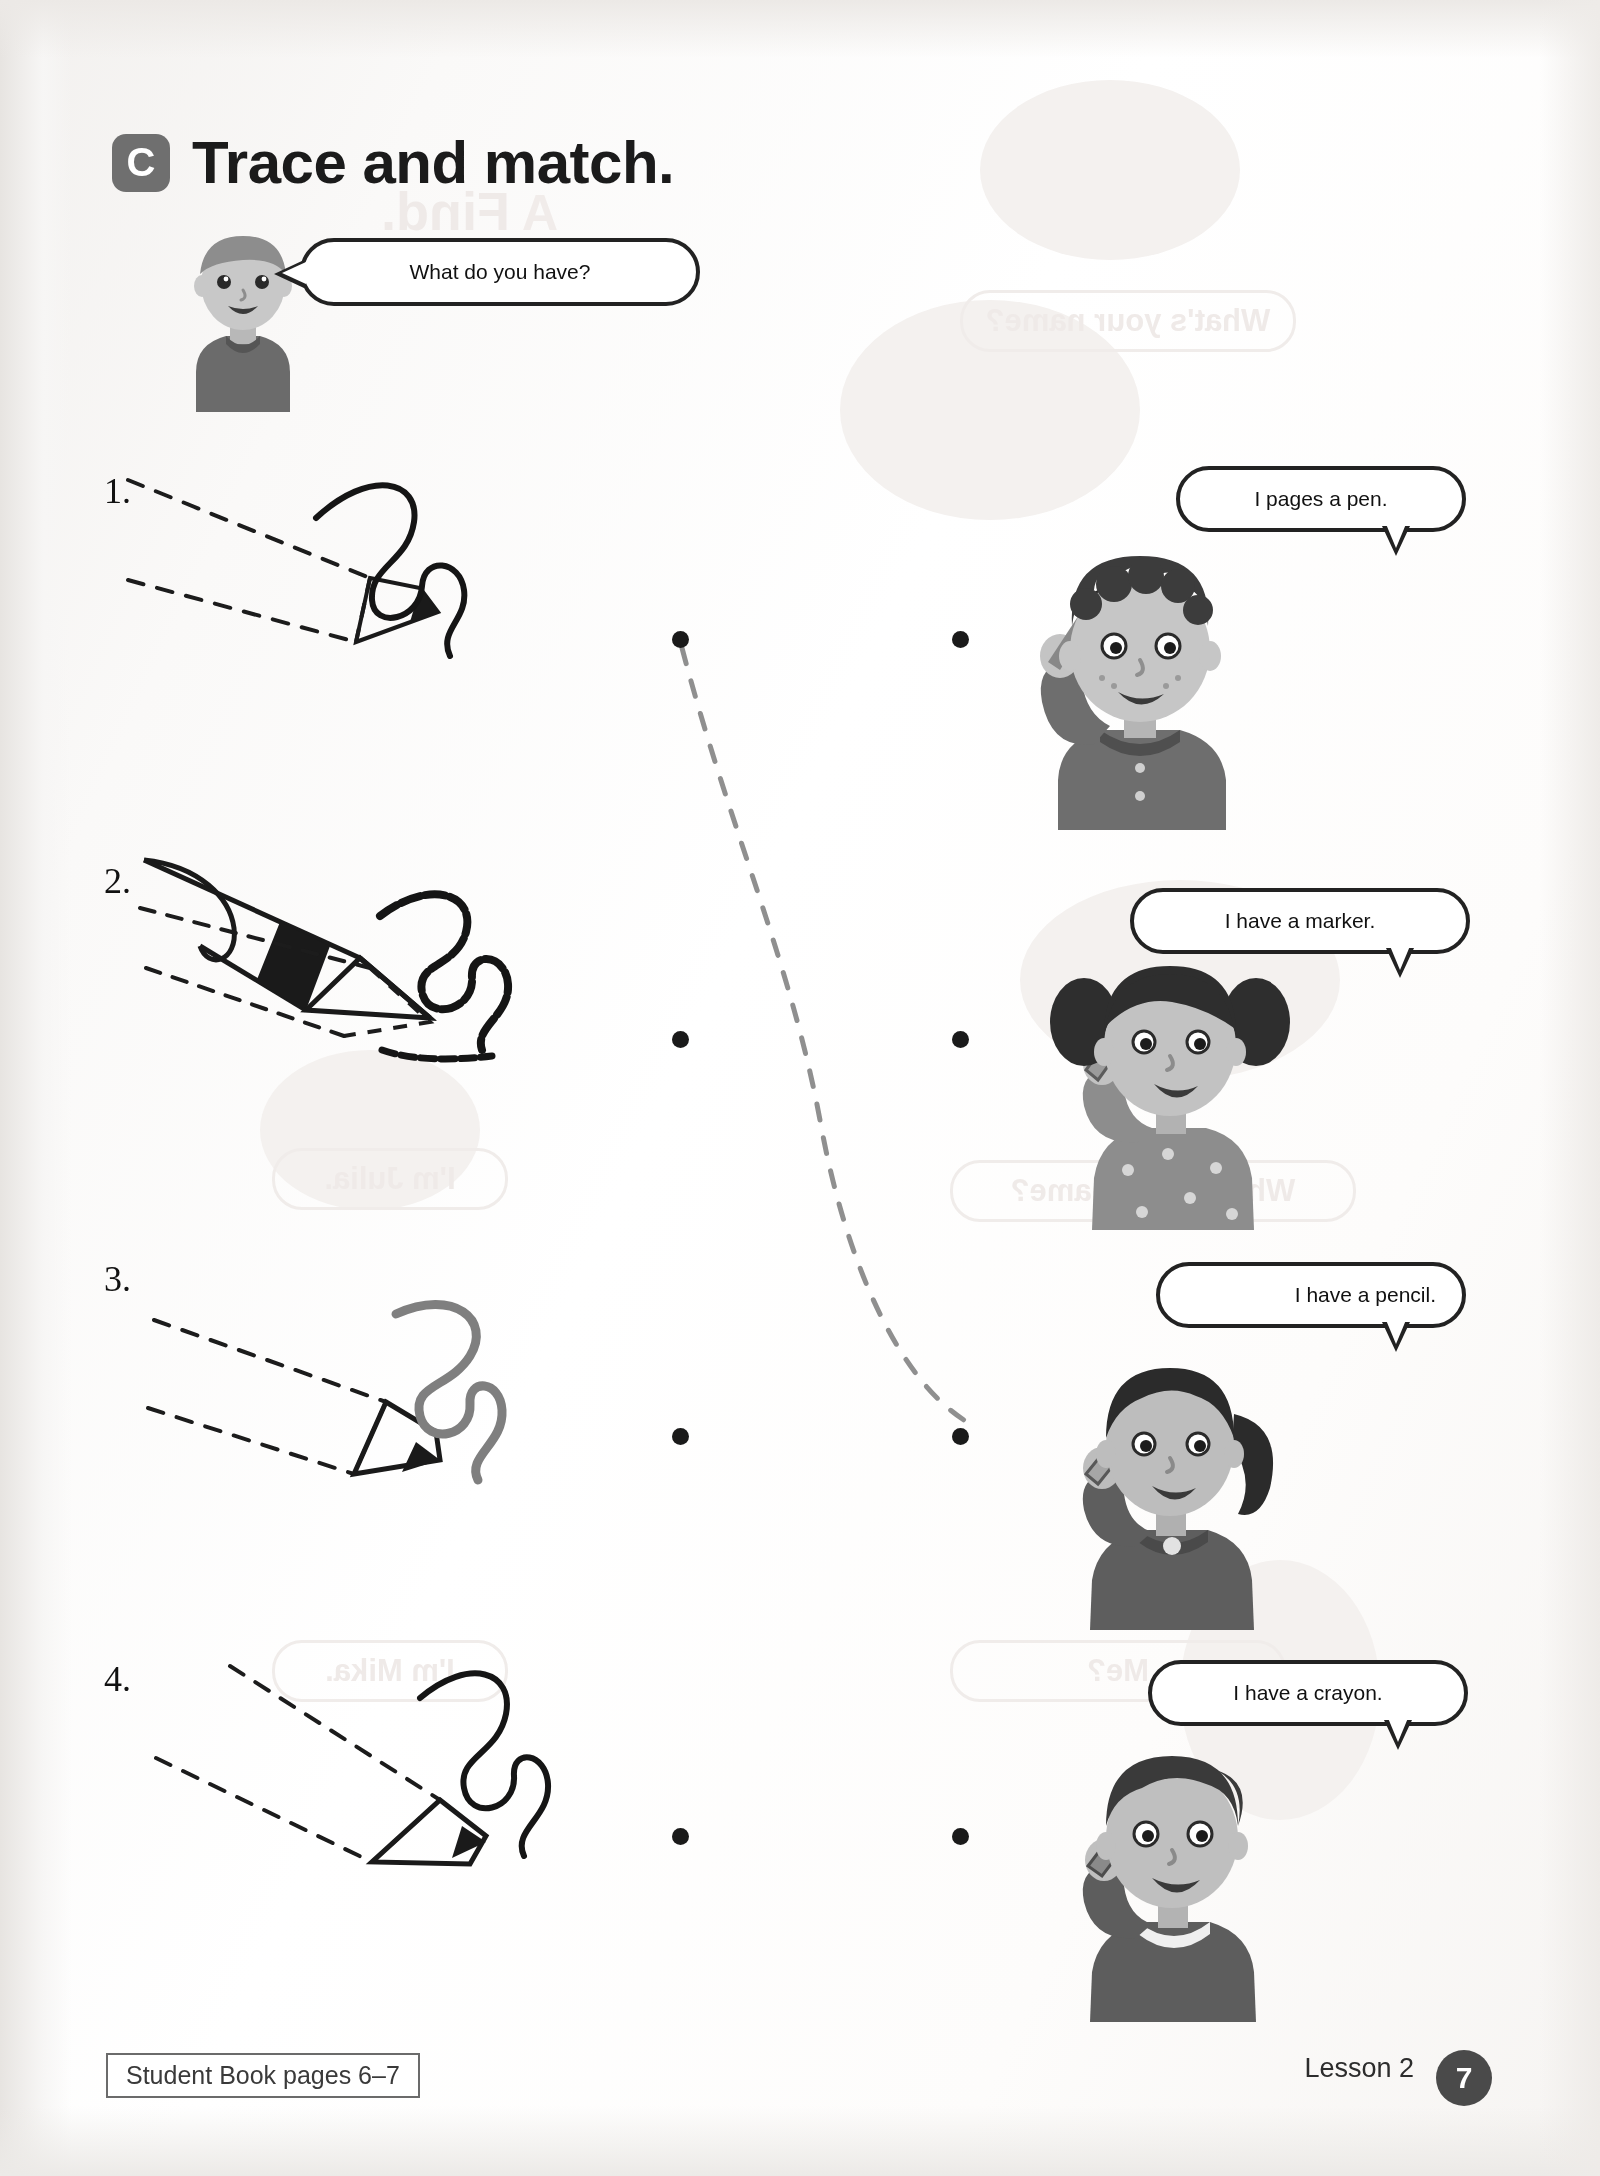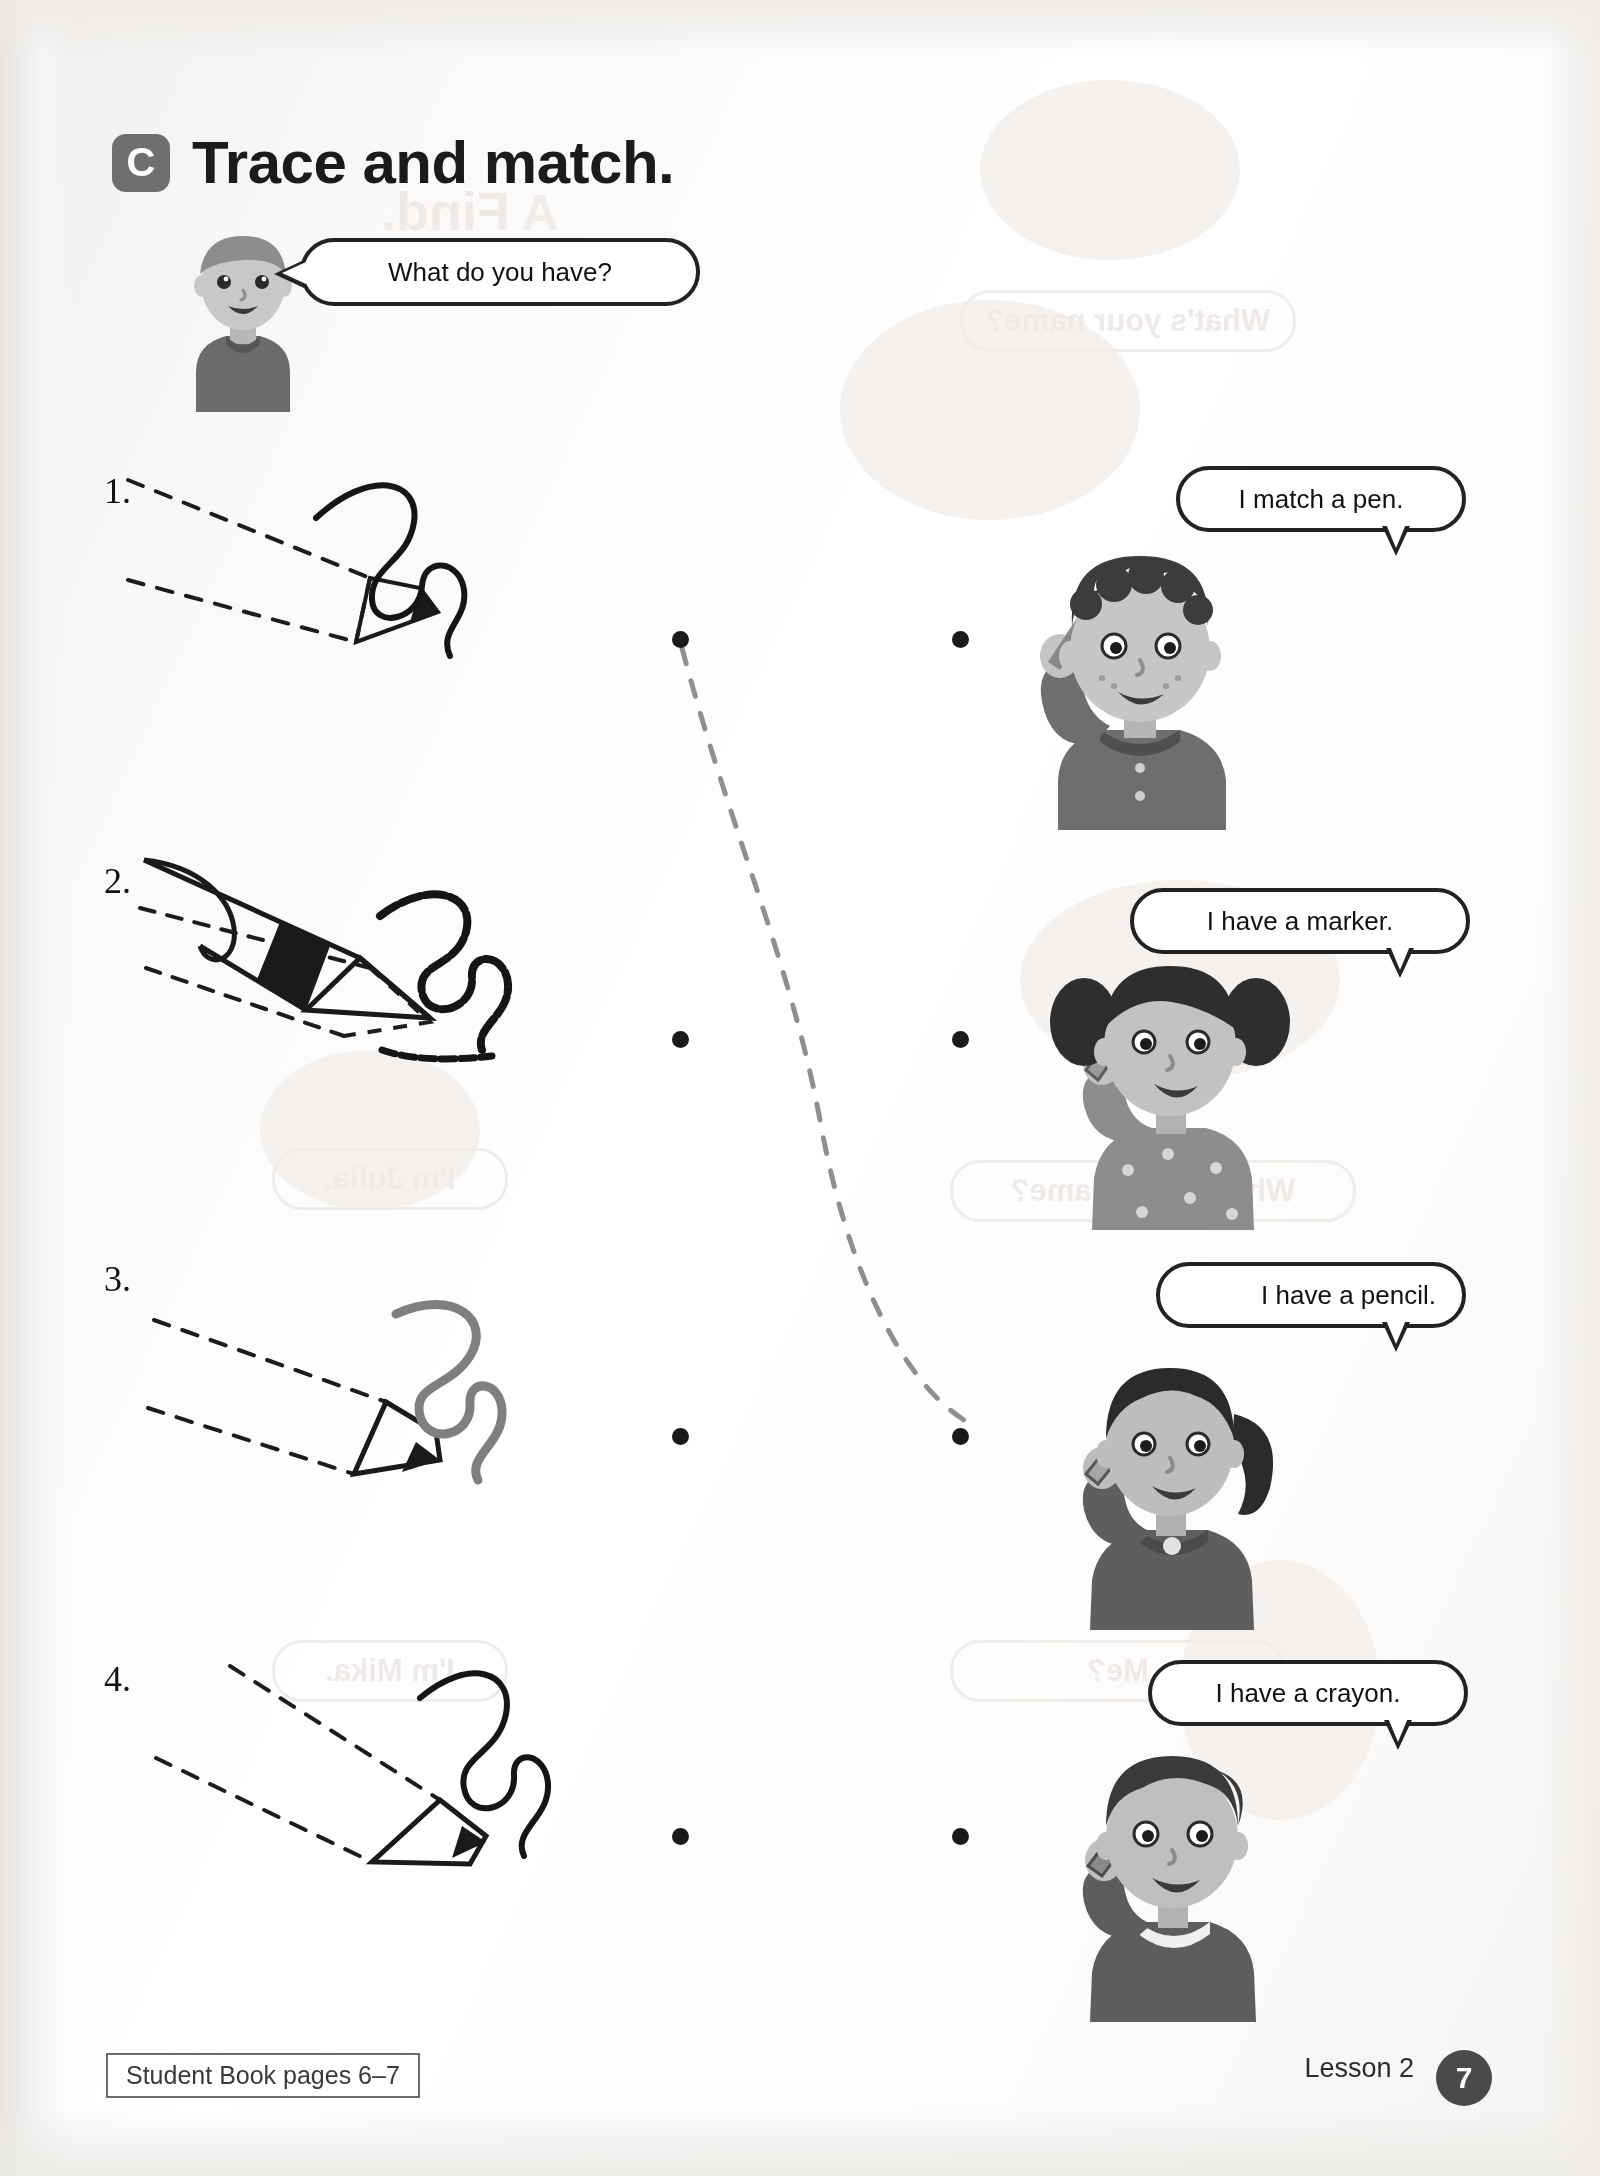--- a/index.html
+++ b/index.html
@@ -104,21 +104,21 @@
     left: 178px;
     top: 222px;
     width: 130px;
     height: 190px;
   }
   .speech {
     position: absolute;
     border: 4px solid #222;
     border-radius: 34px;
     background: #fff;
-    font-size: 26px;
+    font-size: 21px;
     color: #111;
     display: flex;
     align-items: center;
     justify-content: center;
     padding: 0 26px;
     box-sizing: border-box;
     white-space: nowrap;
   }
   .speech .tail {
     position: absolute;
@@ -307,21 +307,21 @@
 
     <path d="M196 48 C 250 -2, 300 10, 294 52 C 288 92, 250 96, 252 130
              C 254 160, 300 150, 302 116 C 304 86, 340 90, 344 120
              C 348 150, 318 160, 330 186" fill="none" stroke="#151515" stroke-width="6" stroke-linecap="round"></path>
   </svg>
 
   <div class="dot" style="left:672px;top:631px;"></div>
   <div class="dot" style="left:952px;top:631px;"></div>
 
   <div class="speech ans-bubble" style="left:1176px;top:466px;min-width:290px;">
-    <span>I match a pen.</span>
+    <span>I pages a pen.</span>
     <span class="tail"></span>
     <span class="tail-inner"></span>
   </div>
 
   <svg class="art" style="left:990px;top:530px;" width="300" height="300" viewBox="0 0 300 300">
 
     <path d="M68 300 L68 250 Q70 212 110 200 L190 200 Q232 212 236 250 L236 300 Z" fill="#6e6e6e"></path>
 
     <path d="M110 200 Q150 228 190 200 L190 212 Q150 240 110 212 Z" fill="#4f4f4f"></path>
     <circle cx="150" cy="238" r="5" fill="#cfcfcf"></circle>

